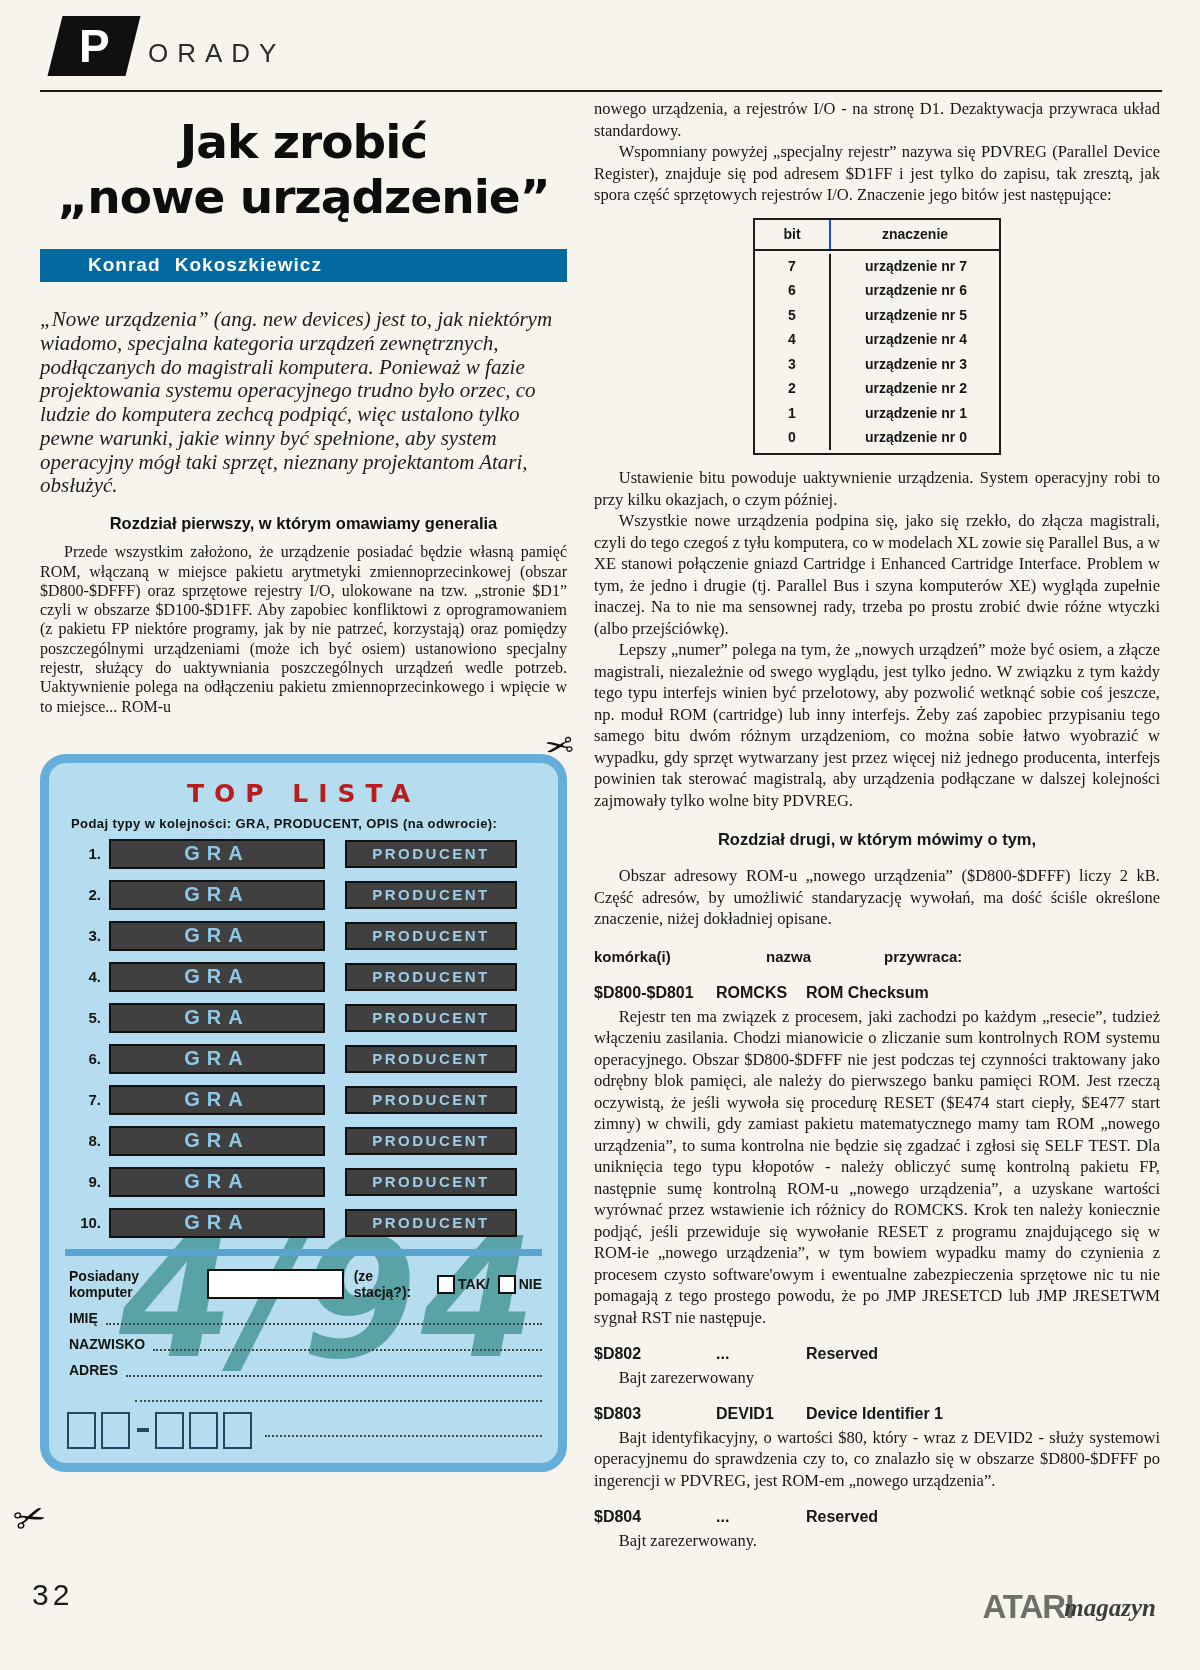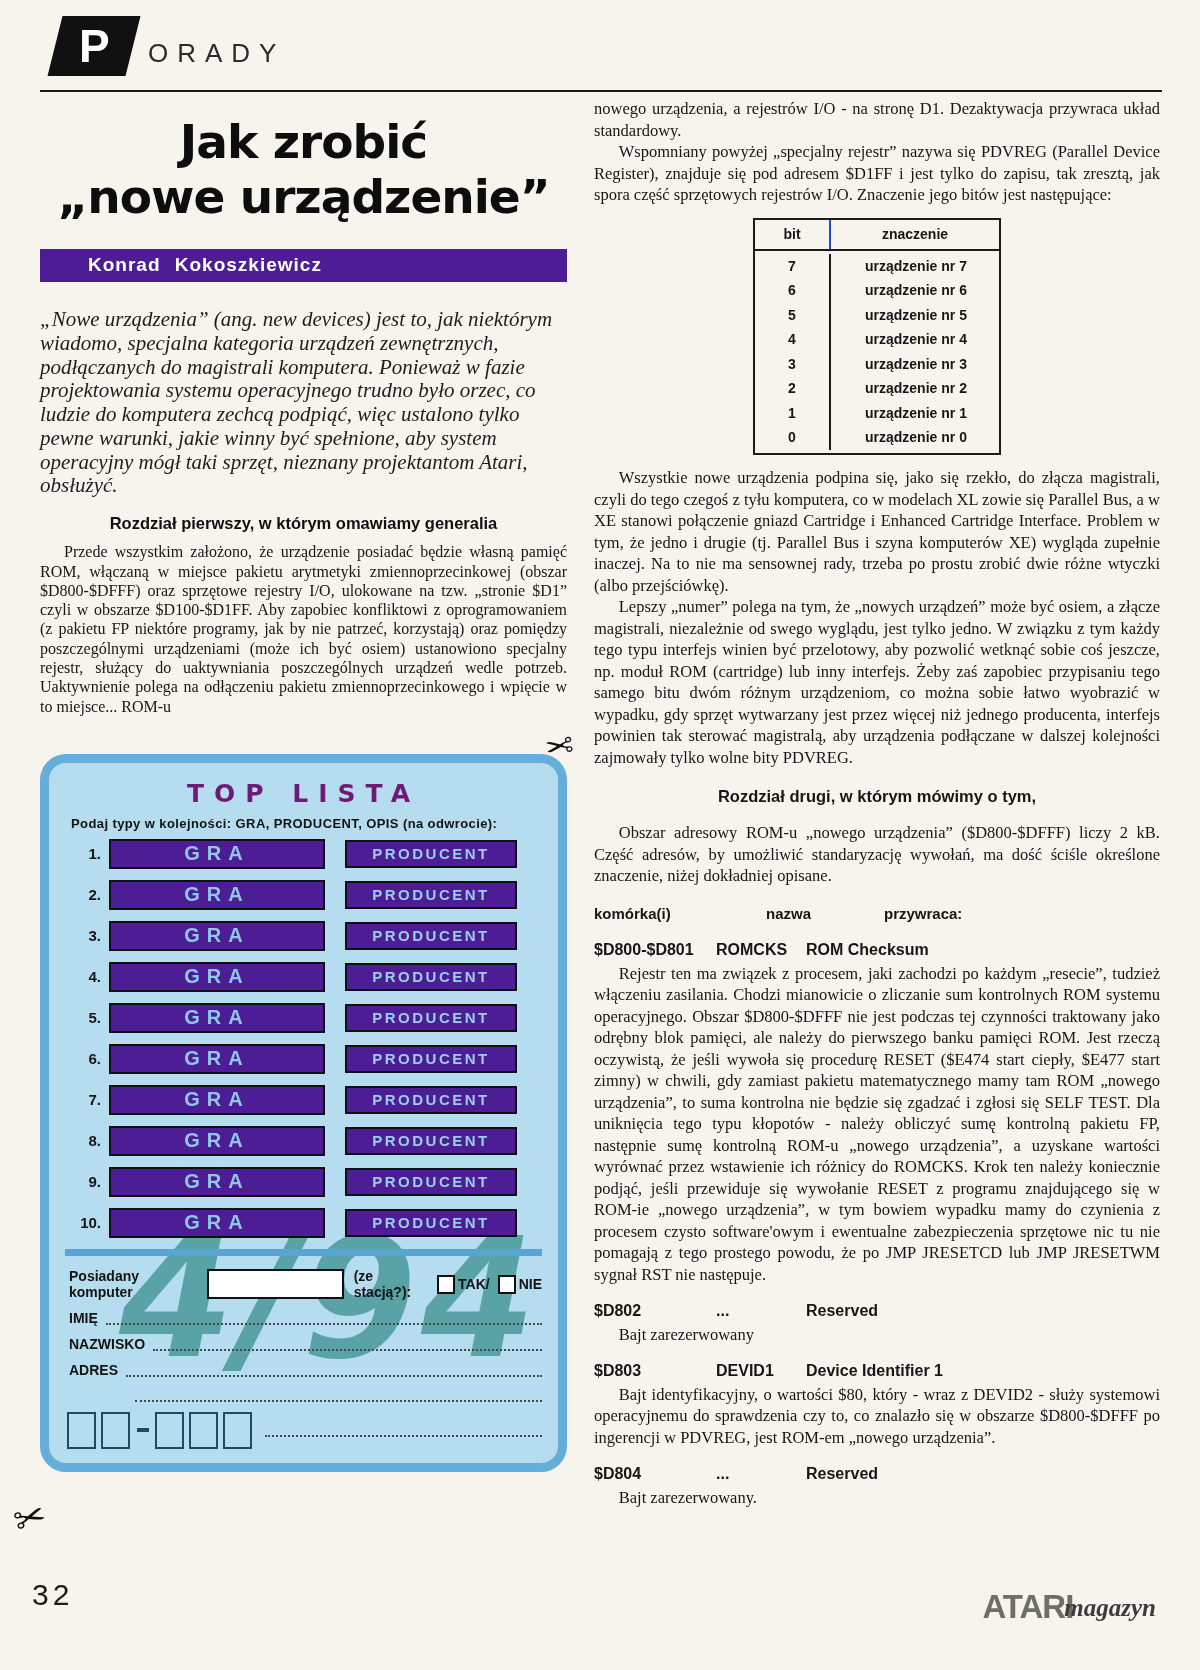--- a/index.html
+++ b/index.html
@@ -28,27 +28,27 @@
   .ch-heading{font-family:"Liberation Sans",sans-serif;font-weight:bold;font-size:16.5px;
               text-align:center;margin:16px 0 9px 0;color:#101010;}
   .body-text{font-size:16px;line-height:19.3px;text-align:justify;text-indent:1.5em;margin:0;}
   
   .coupon-wrap{position:relative;margin-top:38px;}
   .scissors-top{position:absolute;right:-6px;top:-28px;font-size:34px;color:#111;
                 transform:scaleX(-1) rotate(8deg);z-index:3;}
   .coupon{position:relative;border:9px solid #65aed9;border-radius:26px;background:#b5dcef;
           padding:12px 16px 14px 16px;overflow:hidden;}
   .coupon-title{font-family:"DejaVu Sans","Liberation Sans",sans-serif;font-weight:800;
-                font-size:25px;letter-spacing:10px;text-align:center;color:#701a75;margin:4px 0 8px 0;}
+                font-size:25px;letter-spacing:10px;text-align:center;color:#b91c1c;margin:4px 0 8px 0;}
   .coupon-instr{font-family:"Liberation Sans",sans-serif;font-weight:bold;font-size:13px;
                 color:#13130f;margin:0 0 8px 6px;letter-spacing:.4px;}
   .c-row{display:flex;align-items:center;margin:0 0 11px 0;position:relative;z-index:1;}
   .c-num{width:36px;text-align:right;padding-right:8px;font-family:"Liberation Sans",sans-serif;
          font-weight:bold;font-size:15px;}
-  .c-box{background:#4c1d95;border:2.5px solid #101010;height:26px;display:flex;align-items:center;
+  .c-box{background:#404040;border:2.5px solid #101010;height:26px;display:flex;align-items:center;
          justify-content:center;font-family:"Liberation Sans",sans-serif;font-weight:bold;}
   .c-box.gra{width:212px;font-size:20px;letter-spacing:7px;color:#8fc8e7;}
   .c-box.prod{width:168px;margin-left:20px;height:24px;font-size:15px;letter-spacing:2.5px;color:#9bcde9;}
   .c-divider{height:7px;background:#58a5d3;margin:4px 0 12px 0;position:relative;z-index:1;}
   .c-line{display:flex;align-items:center;margin:0 0 10px 4px;position:relative;z-index:1;
           font-family:"Liberation Sans",sans-serif;font-weight:bold;font-size:14px;color:#14140f;}
   .c-input{background:#fff;border:2.5px solid #101010;width:142px;height:26px;margin:0 10px;}
   .chk{display:inline-block;width:15px;height:15px;border:2px solid #101010;background:#fff;
        margin:0 3px -2px 8px;}
   .dots{flex:1;border-bottom:2px dotted #3f4a45;height:12px;margin-left:8px;}
@@ -100,21 +100,21 @@
     <span>P</span>
   </div>
   <div class="hdr-section">ORADY</div>
   <div class="hdr-rule"></div>
 
   <div class="col-left">
     <div class="title">
       <div>Jak zrobić</div>
       <div>„nowe urządzenie”</div>
     </div>
-    <div class="author-band" style="background:#4c1d95">Konrad Kokoszkiewicz</div>
+    <div class="author-band" style="background:#0369a1">Konrad Kokoszkiewicz</div>
     <div class="intro">„Nowe urządzenia” (ang. new devices) jest to, jak niektórym wiadomo, specjalna kategoria urządzeń zewnętrznych, podłączanych do magistrali komputera. Ponieważ w fazie projektowania systemu operacyjnego trudno było orzec, co ludzie do komputera zechcą podpiąć, więc ustalono tylko pewne warunki, jakie winny być spełnione, aby system operacyjny mógł taki sprzęt, nieznany projektantom Atari, obsłużyć.</div>
     <div class="ch-heading">Rozdział pierwszy, w którym omawiamy generalia</div>
     <p class="body-text">Przede wszystkim założono, że urządzenie posiadać będzie własną pamięć ROM, włączaną w miejsce pakietu arytmetyki zmiennoprzecinkowej (obszar $D800-$DFFF) oraz sprzętowe rejestry I/O, ulokowane na tzw. „stronie $D1” czyli w obszarze $D100-$D1FF. Aby zapobiec konfliktowi z oprogramowaniem (z pakietu FP niektóre programy, jak by nie patrzeć, korzystają) oraz pomiędzy poszczególnymi urządzeniami (może ich być osiem) ustanowiono specjalny rejestr, służący do uaktywniania poszczególnych urządzeń wedle potrzeb. Uaktywnienie polega na odłączeniu pakietu zmiennoprzecinkowego i wpięcie w to miejsce... ROM-u</p>
 
     <div class="coupon-wrap">
       <div class="scissors-top">✂</div>
       <div class="coupon">
         <div class="watermark">4/94</div>
         <div class="coupon-title">TOP  LISTA</div>
         <div class="coupon-instr">Podaj typy w kolejności: GRA, PRODUCENT, OPIS (na odwrocie):</div>
@@ -251,20 +251,21 @@
             <span class="c1">1</span>
             <span class="c2">urządzenie nr 1</span>
           </div>
           <div class="bit-row">
             <span class="c1">0</span>
             <span class="c2">urządzenie nr 0</span>
           </div>
         </div>
     </div>
 
+    <p>Ustawienie bitu powoduje uaktywnienie urządzenia. System operacyjny robi to przy kilku okazjach, o czym później.</p>
     <p>Wszystkie nowe urządzenia podpina się, jako się rzekło, do złącza magistrali, czyli do tego czegoś z tyłu komputera, co w modelach XL zowie się Parallel Bus, a w XE stanowi połączenie gniazd Cartridge i Enhanced Cartridge Interface. Problem w tym, że jedno i drugie (tj. Parallel Bus i szyna komputerów XE) wygląda zupełnie inaczej. Na to nie ma sensownej rady, trzeba po prostu zrobić dwie różne wtyczki (albo przejściówkę).</p>
     <p>Lepszy „numer” polega na tym, że „nowych urządzeń” może być osiem, a złącze magistrali, niezależnie od swego wyglądu, jest tylko jedno. W związku z tym każdy tego typu interfejs winien być przelotowy, aby pozwolić wetknąć sobie coś jeszcze, np. moduł ROM (cartridge) lub inny interfejs. Żeby zaś zapobiec przypisaniu tego samego bitu dwóm różnym urządzeniom, co można sobie łatwo wyobrazić w wypadku, gdy sprzęt wytwarzany jest przez więcej niż jednego producenta, interfejs powinien tak sterować magistralą, aby urządzenia podłączane w dalszej kolejności zajmowały tylko wolne bity PDVREG.</p>
 
     <div class="ch2-heading">
       <div>Rozdział drugi, w którym mówimy o tym,</div>
     </div>
 
     <p>Obszar adresowy ROM-u „nowego urządzenia” ($D800-$DFFF) liczy 2 kB. Część adresów, by umożliwić standaryzację wywołań, ma dość ściśle określone znaczenie, niżej dokładniej opisane.</p>
 
     <div class="cols-header">

